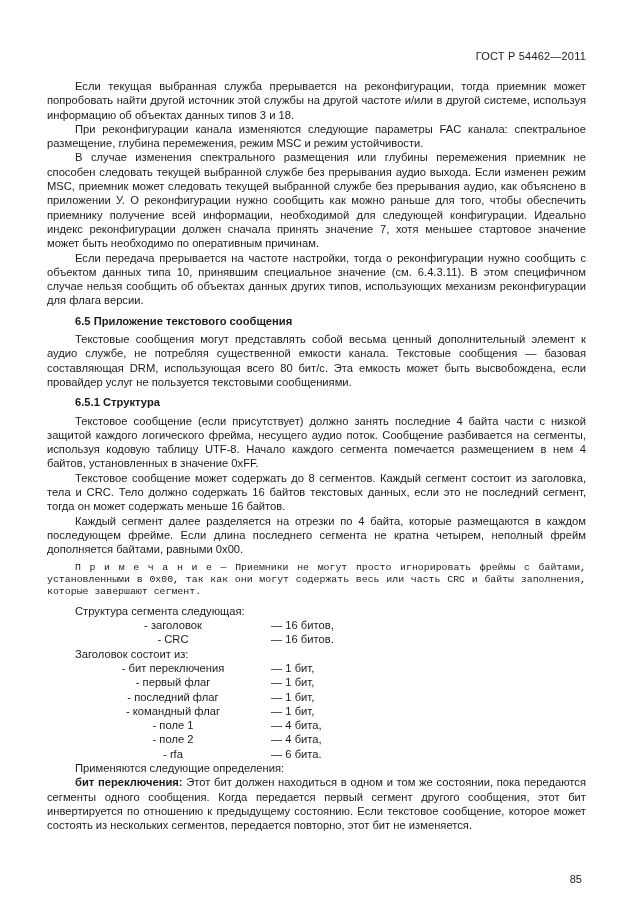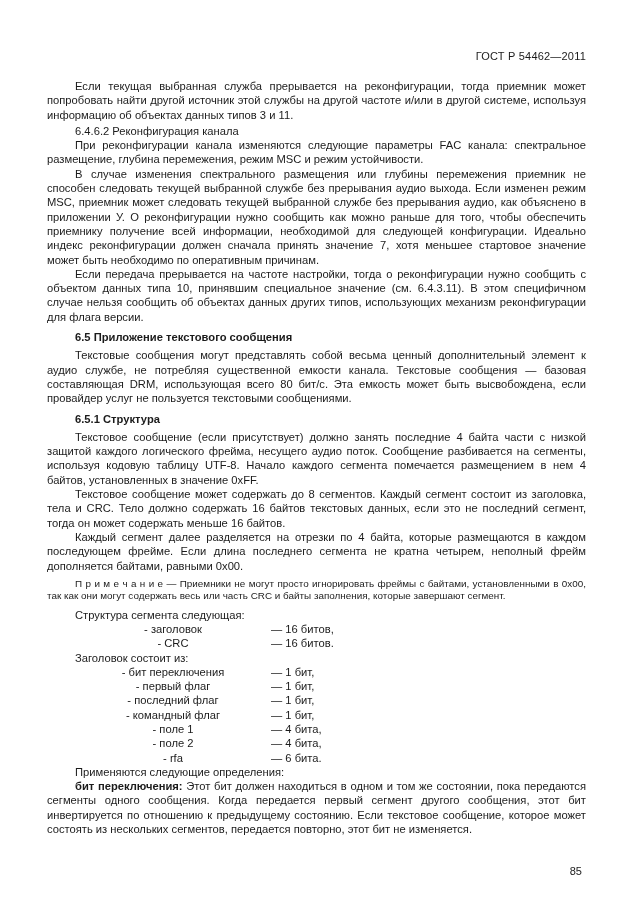--- a/index.html
+++ b/index.html
@@ -43,20 +43,21 @@
   .h-bold {
     font-weight: bold;
     margin-top: 6px !important;
     margin-bottom: 4px !important;
   }
   .note {
     font-size: 9.9px;
     line-height: 12.4px;
     margin-top: 5px !important;
     margin-bottom: 5px !important;
+    font-family: Liberation Mono, monospace;
   }
   .intro-line {
     margin: 0;
     text-indent: 28px;
   }
   .list-row {
     display: flex;
     margin-left: 28px;
     text-align: left;
   }
@@ -66,37 +67,36 @@
     text-align: center;
   }
   .list-value {
     flex: 1;
   }
   .bold {
     font-weight: bold;
   }
   .page-num {
     position: absolute;
-    bottom: 36px;
+    bottom: 28px;
     right: 48px;
     font-size: 11px;
   }
 </style>
 </head>
 <body>
 
 <div class="page">
 
   <div class="doc-code">ГОСТ Р 54462—2011</div>
 
   <div class="content">
 
-    <p>Если текущая выбранная служба прерывается на реконфигурации, тогда приемник может попробовать найти другой источник этой службы на другой частоте и/или в другой системе, используя информацию об объектах данных типов 3 и 11.</p>
+    <p>Если текущая выбранная служба прерывается на реконфигурации, тогда приемник может попробовать найти другой источник этой службы на другой частоте и/или в другой системе, используя информацию об объектах данных типов 3 и 18.</p>
 
-    <p class="subhead">6.4.6.2 Реконфигурация канала</p>
 
     <p>При реконфигурации канала изменяются следующие параметры FAC канала: спектральное размещение, глубина перемежения, режим MSC и режим устойчивости.</p>
 
     <p>В случае изменения спектрального размещения или глубины перемежения приемник не способен следовать текущей выбранной службе без прерывания аудио выхода. Если изменен режим MSC, приемник может следовать текущей выбранной службе без прерывания аудио, как объяснено в приложении У. О реконфигурации нужно сообщить как можно раньше для того, чтобы обеспечить приемнику получение всей информации, необходимой для следующей конфигурации. Идеально индекс реконфигурации должен сначала принять значение 7, хотя меньшее стартовое значение может быть необходимо по оперативным причинам.</p>
 
     <p>Если передача прерывается на частоте настройки, тогда о реконфигурации нужно сообщить с объектом данных типа 10, принявшим специальное значение (см. 6.4.3.11). В этом специфичном случае нельзя сообщить об объектах данных других типов, использующих механизм реконфигурации для флага версии.</p>
 
     <p class="h-bold">6.5 Приложение текстового сообщения</p>
 
     <p>Текстовые сообщения могут представлять собой весьма ценный дополнительный элемент к аудио службе, не потребляя существенной емкости канала. Текстовые сообщения — базовая составляющая DRM, использующая всего 80 бит/с. Эта емкость может быть высвобождена, если провайдер услуг не пользуется текстовыми сообщениями.</p>

